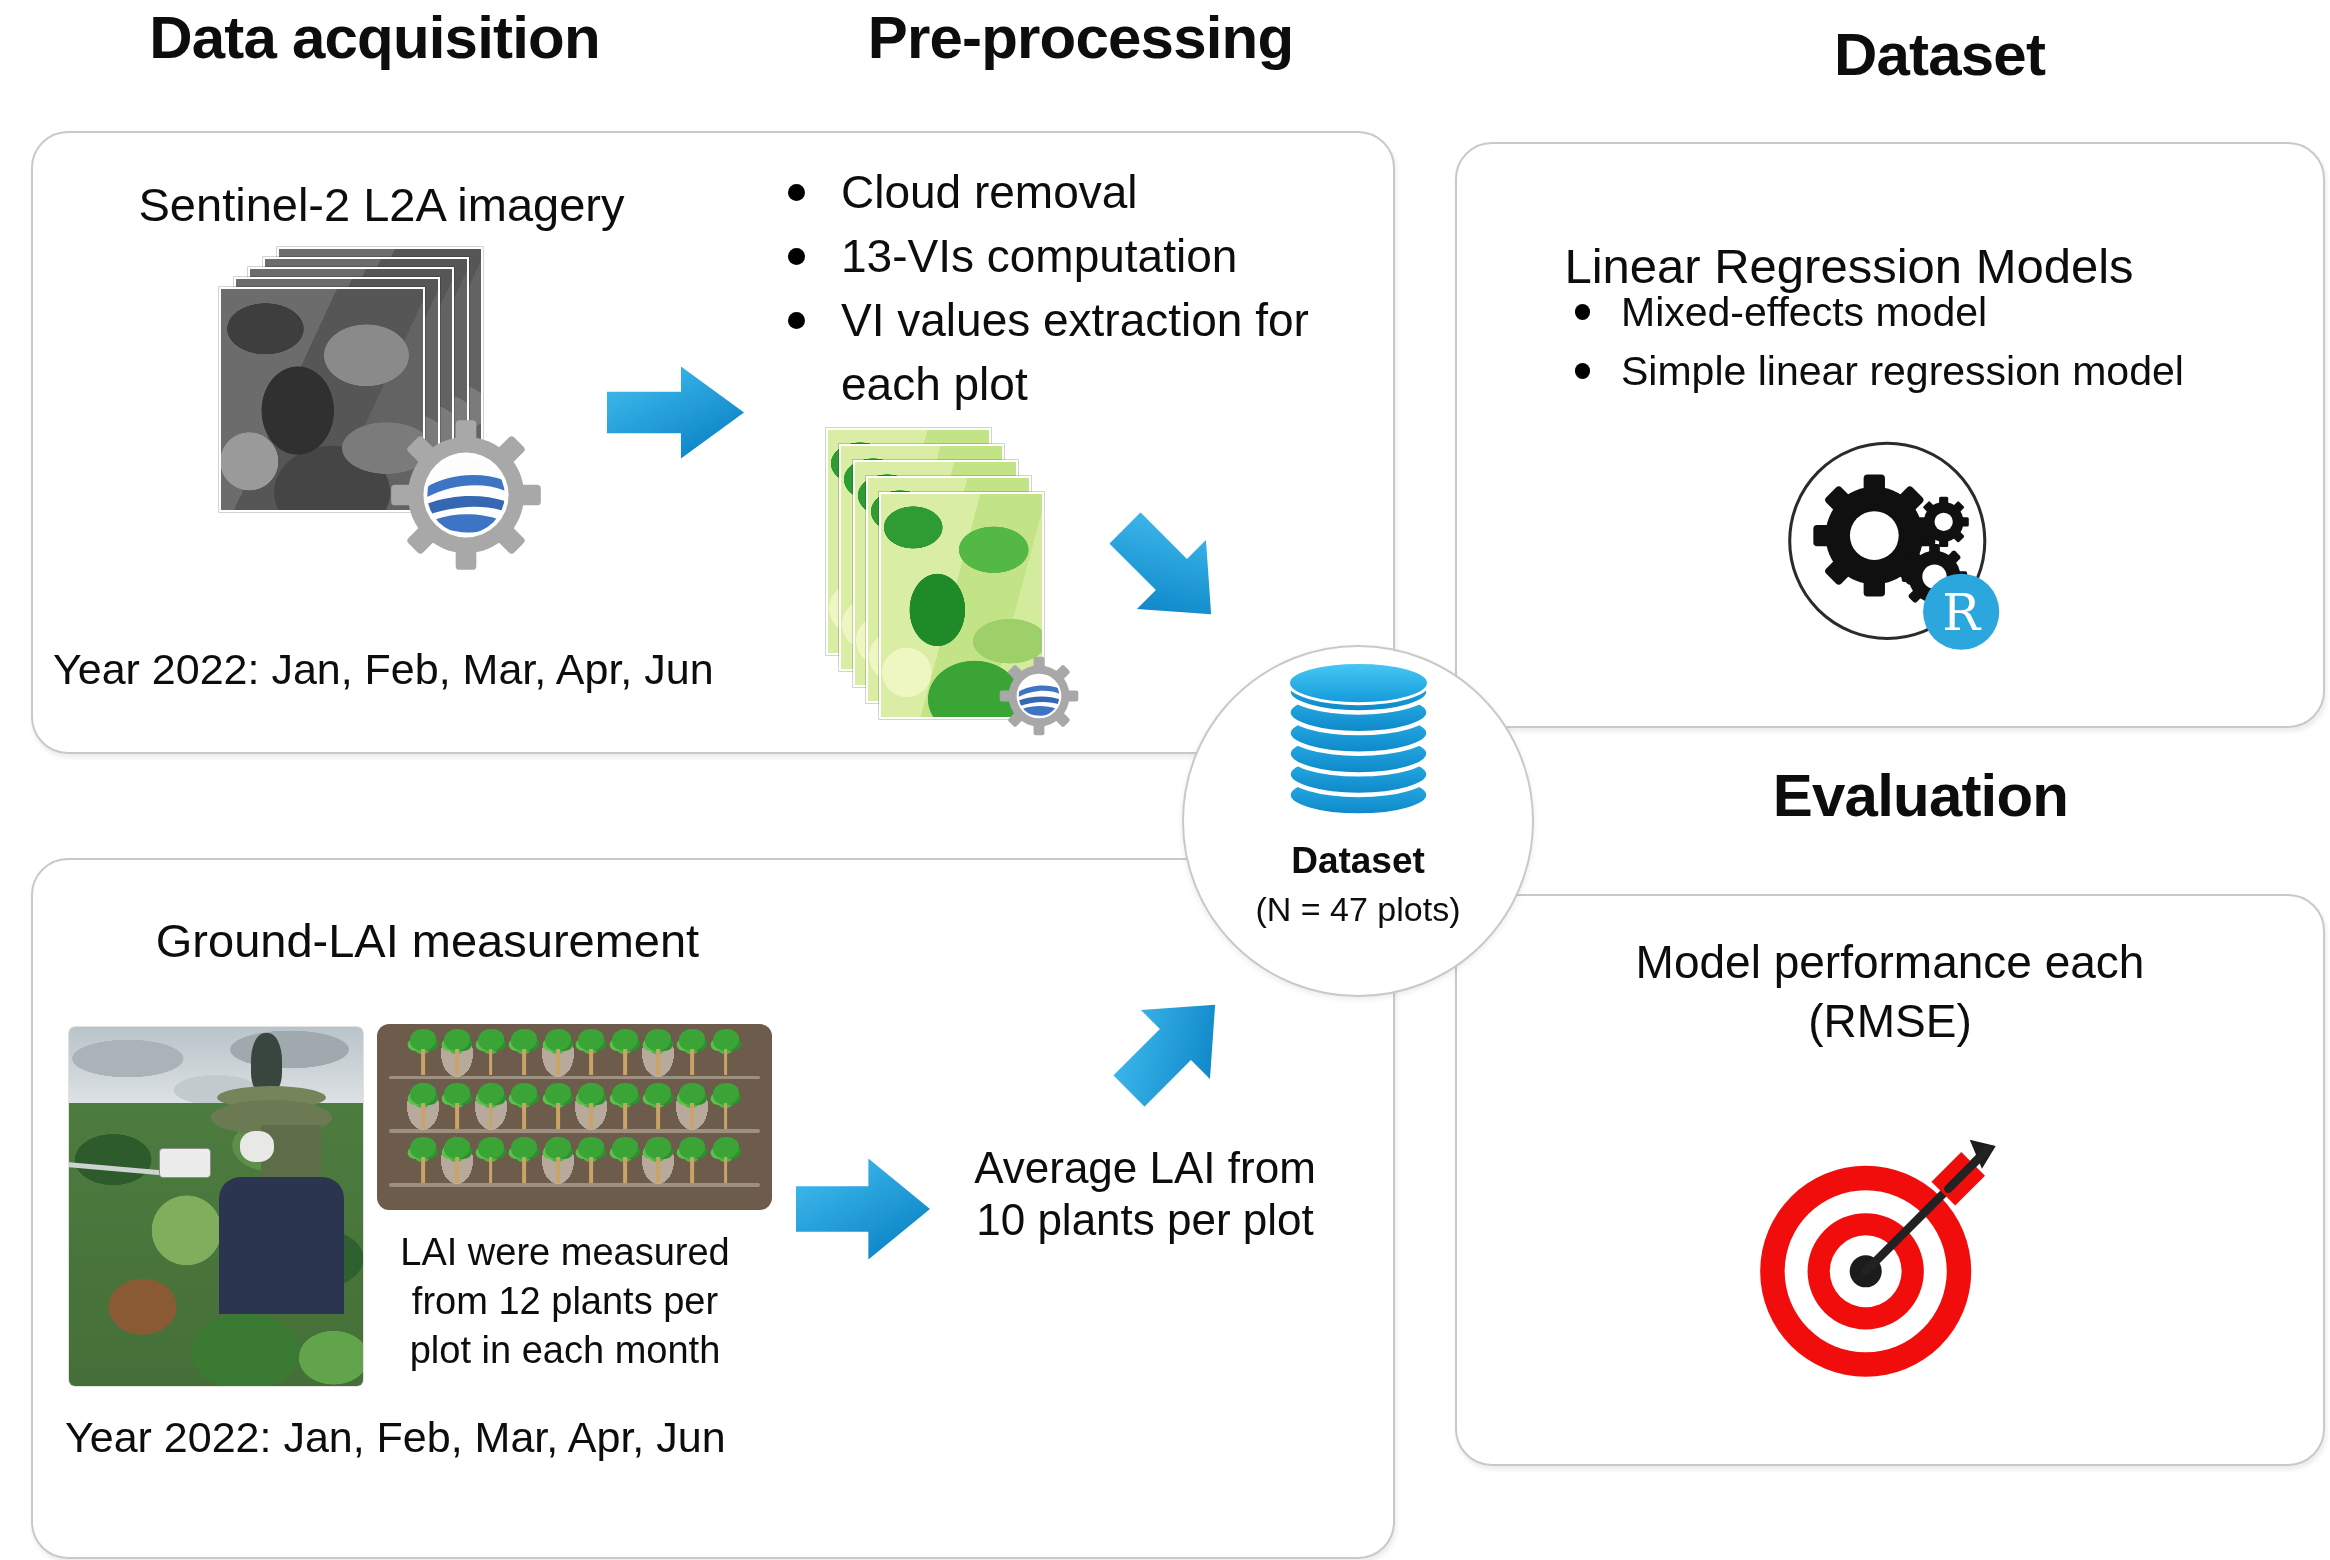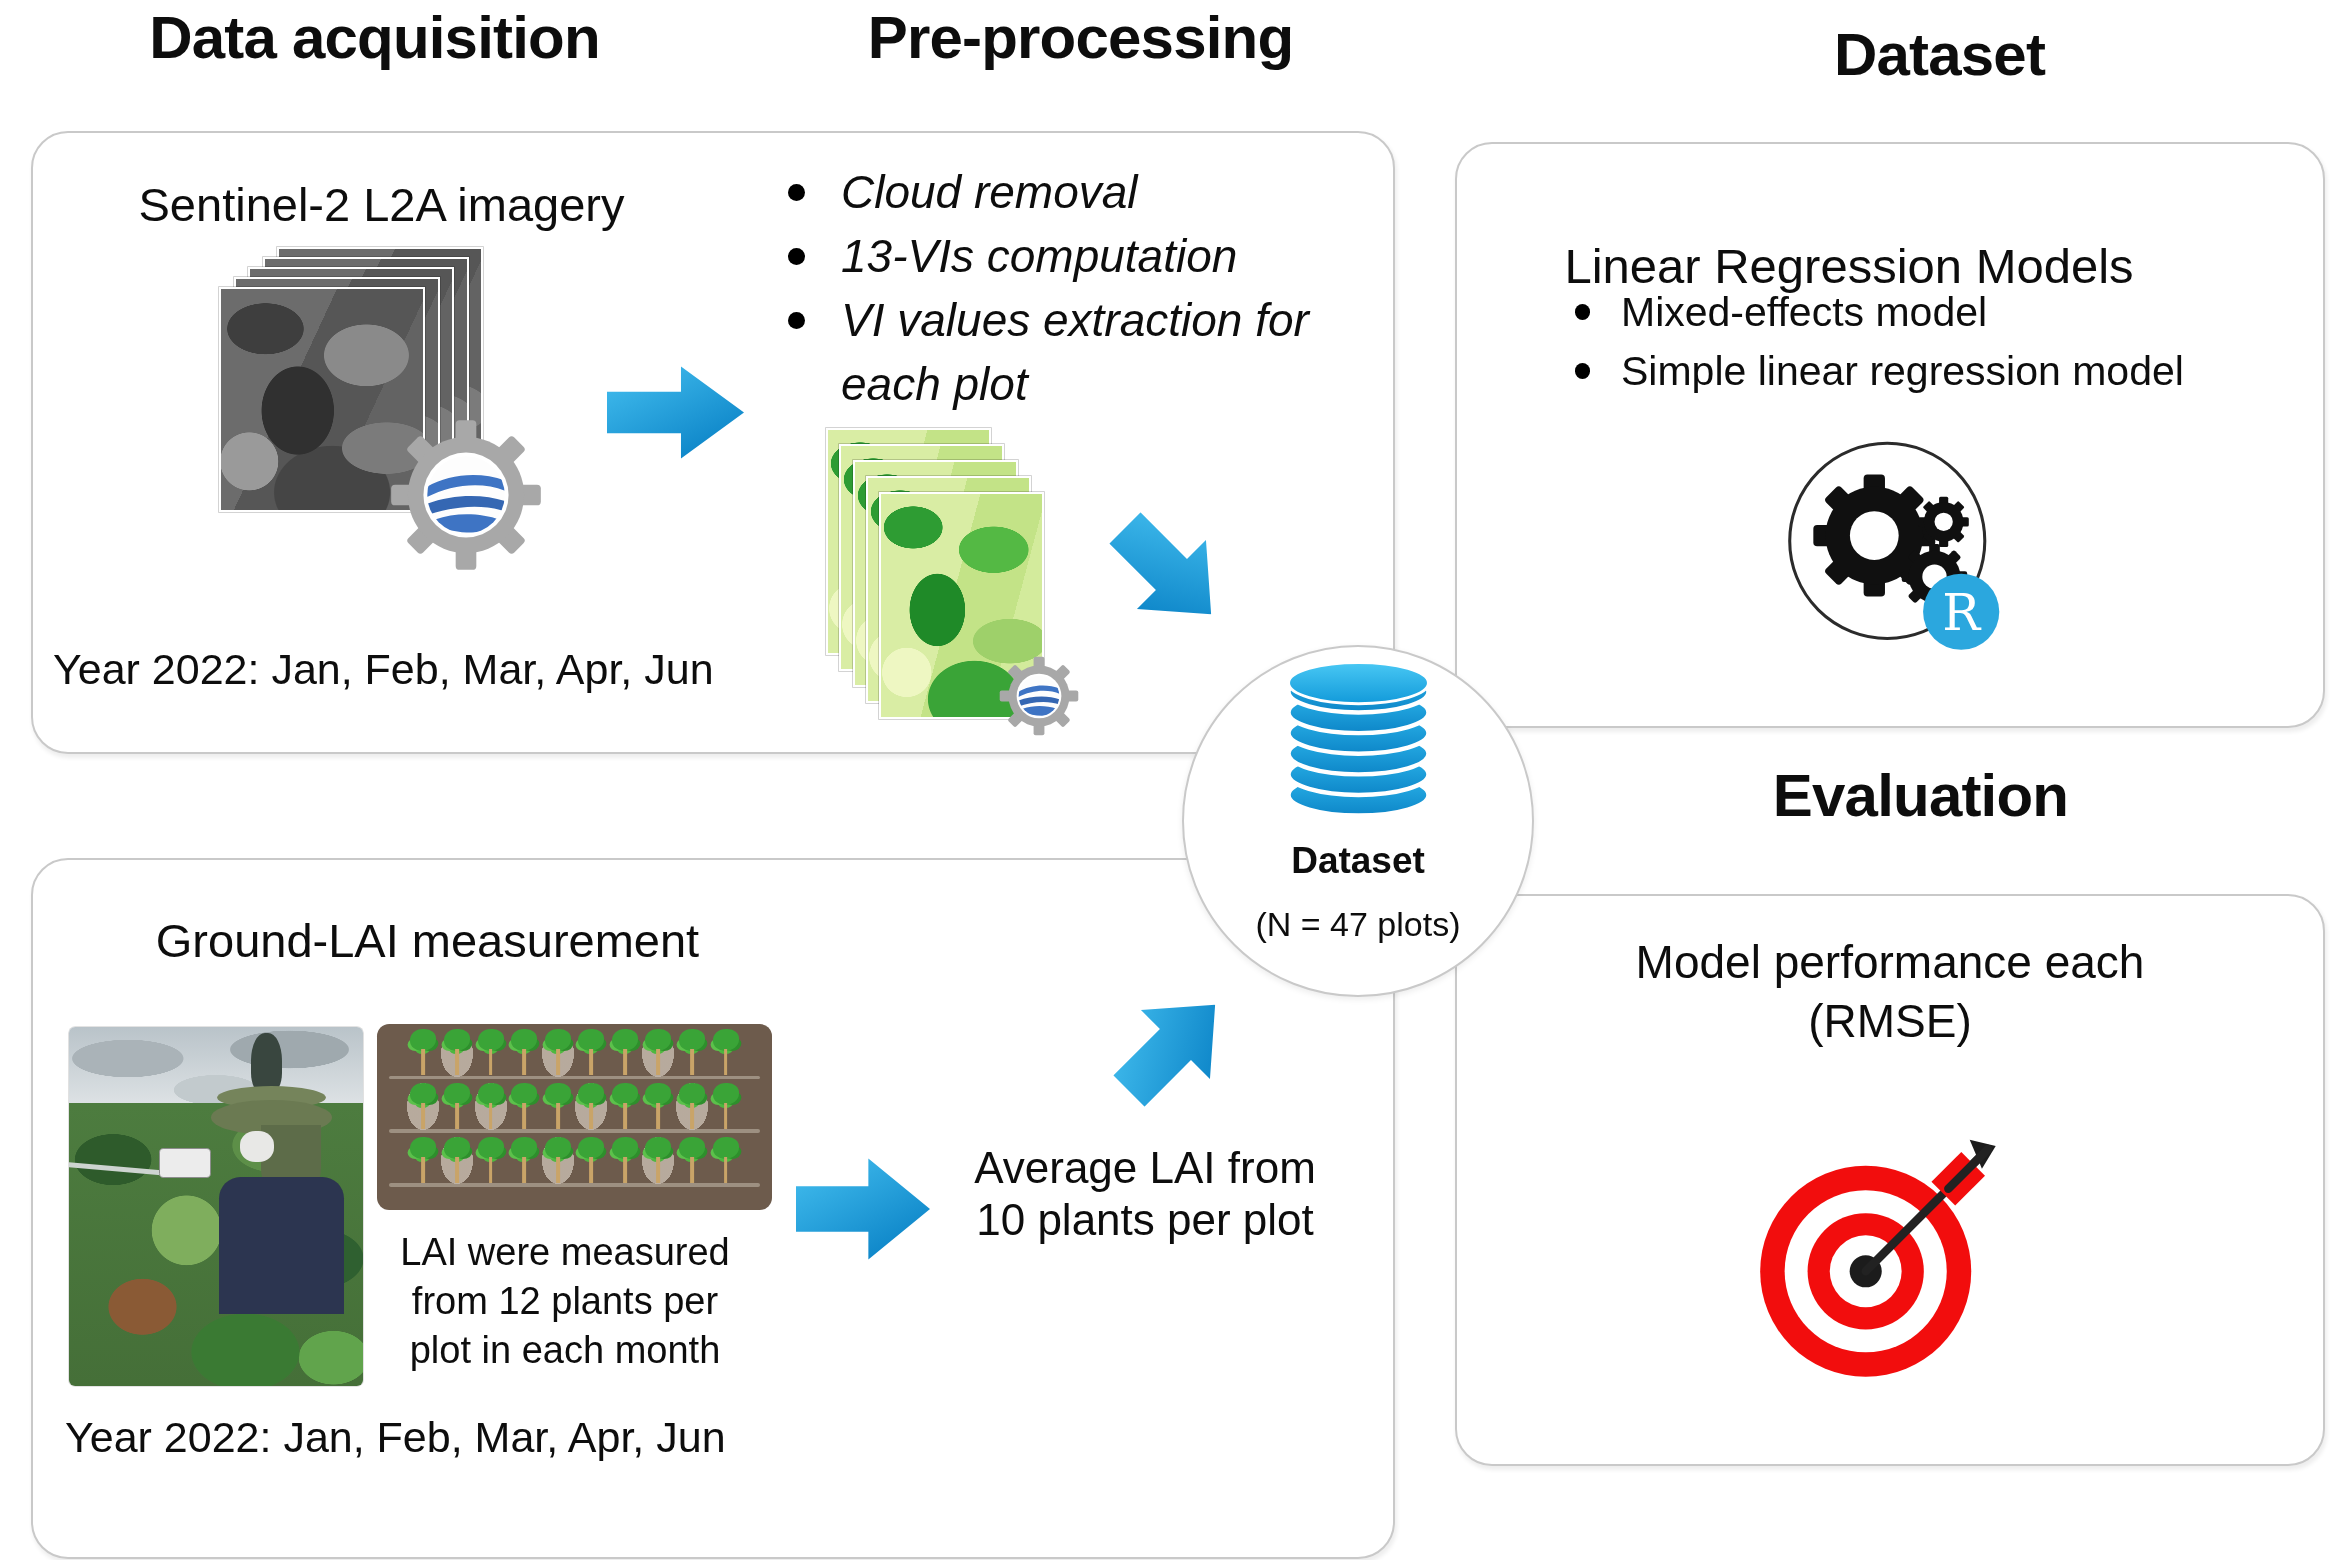--- a/index.html
+++ b/index.html
@@ -37,21 +37,21 @@
   .blist li{position:relative;padding-left:70px;font-size:46px;line-height:64px;}
   .blist li::before{content:"";position:absolute;left:17px;top:24px;width:17px;height:17px;
                     border-radius:50%;background:#000;}
   .yearline{position:absolute;font-size:43px;white-space:nowrap;}
 
   
   .ds-circle{position:absolute;left:1182px;top:645px;width:348px;height:348px;border-radius:50%;
              background:#fff;border:2.3px solid #c9c9c9;z-index:6;display:flex;flex-direction:column;
              align-items:center;box-shadow:0 2.3px 6.1px rgba(0,0,0,.08);}
   .ds-title{font-size:37px;font-weight:bold;margin-top:20px;}
-  .ds-count{font-size:34px;margin-top:23px;}
+  .ds-count{font-size:34px;margin-top:8px;}
 
   
   .arrow{position:absolute;z-index:4;}
   .rot45{transform:rotate(45deg);}
   .rotm45{transform:rotate(-45deg);}
 
   
   .alist{position:absolute;list-style:none;margin:0;padding:0;}
   .alist li{position:relative;padding-left:86px;font-size:41px;line-height:59px;}
   .alist li::before{content:"";position:absolute;left:40px;top:21.4px;width:15.3px;height:15.3px;border-radius:50%;background:#000;}
@@ -173,21 +173,21 @@
 <svg class="arrow" style="left:386px;top:415px;z-index:3;" width="160" height="160" viewBox="-62 -62 124 124">
     <use href="#geegear"></use>
   </svg>
 
 <svg class="arrow" style="left:607px;top:355px;" width="137" height="115" viewBox="0 0 100 100" preserveAspectRatio="none">
     <use href="#barrow"></use>
   </svg>
 
 <div class="yearline" style="left:53px;top:645px;z-index:2;">Year 2022: Jan, Feb, Mar, Apr, Jun</div>
 
-<ul class="blist" style="left:771px;top:160px;width:565px;z-index:2;font-style:italic;">
+<ul class="blist" style="left:771px;top:160px;width:565px;z-index:2;">
   <li>Cloud removal</li>
   <li>13-VIs computation</li>
   <li>VI values extraction for each plot</li>
 </ul>
 
 <div class="stack veg" style="left:826px;top:428px;width:215px;height:287px;">
   <div class="ly" style="left:0;top:0;z-index:1"></div>
   <div class="ly" style="left:13px;top:16px;z-index:2"></div>
   <div class="ly" style="left:27px;top:32px;z-index:3"></div>
   <div class="ly" style="left:40px;top:48px;z-index:4"></div>

